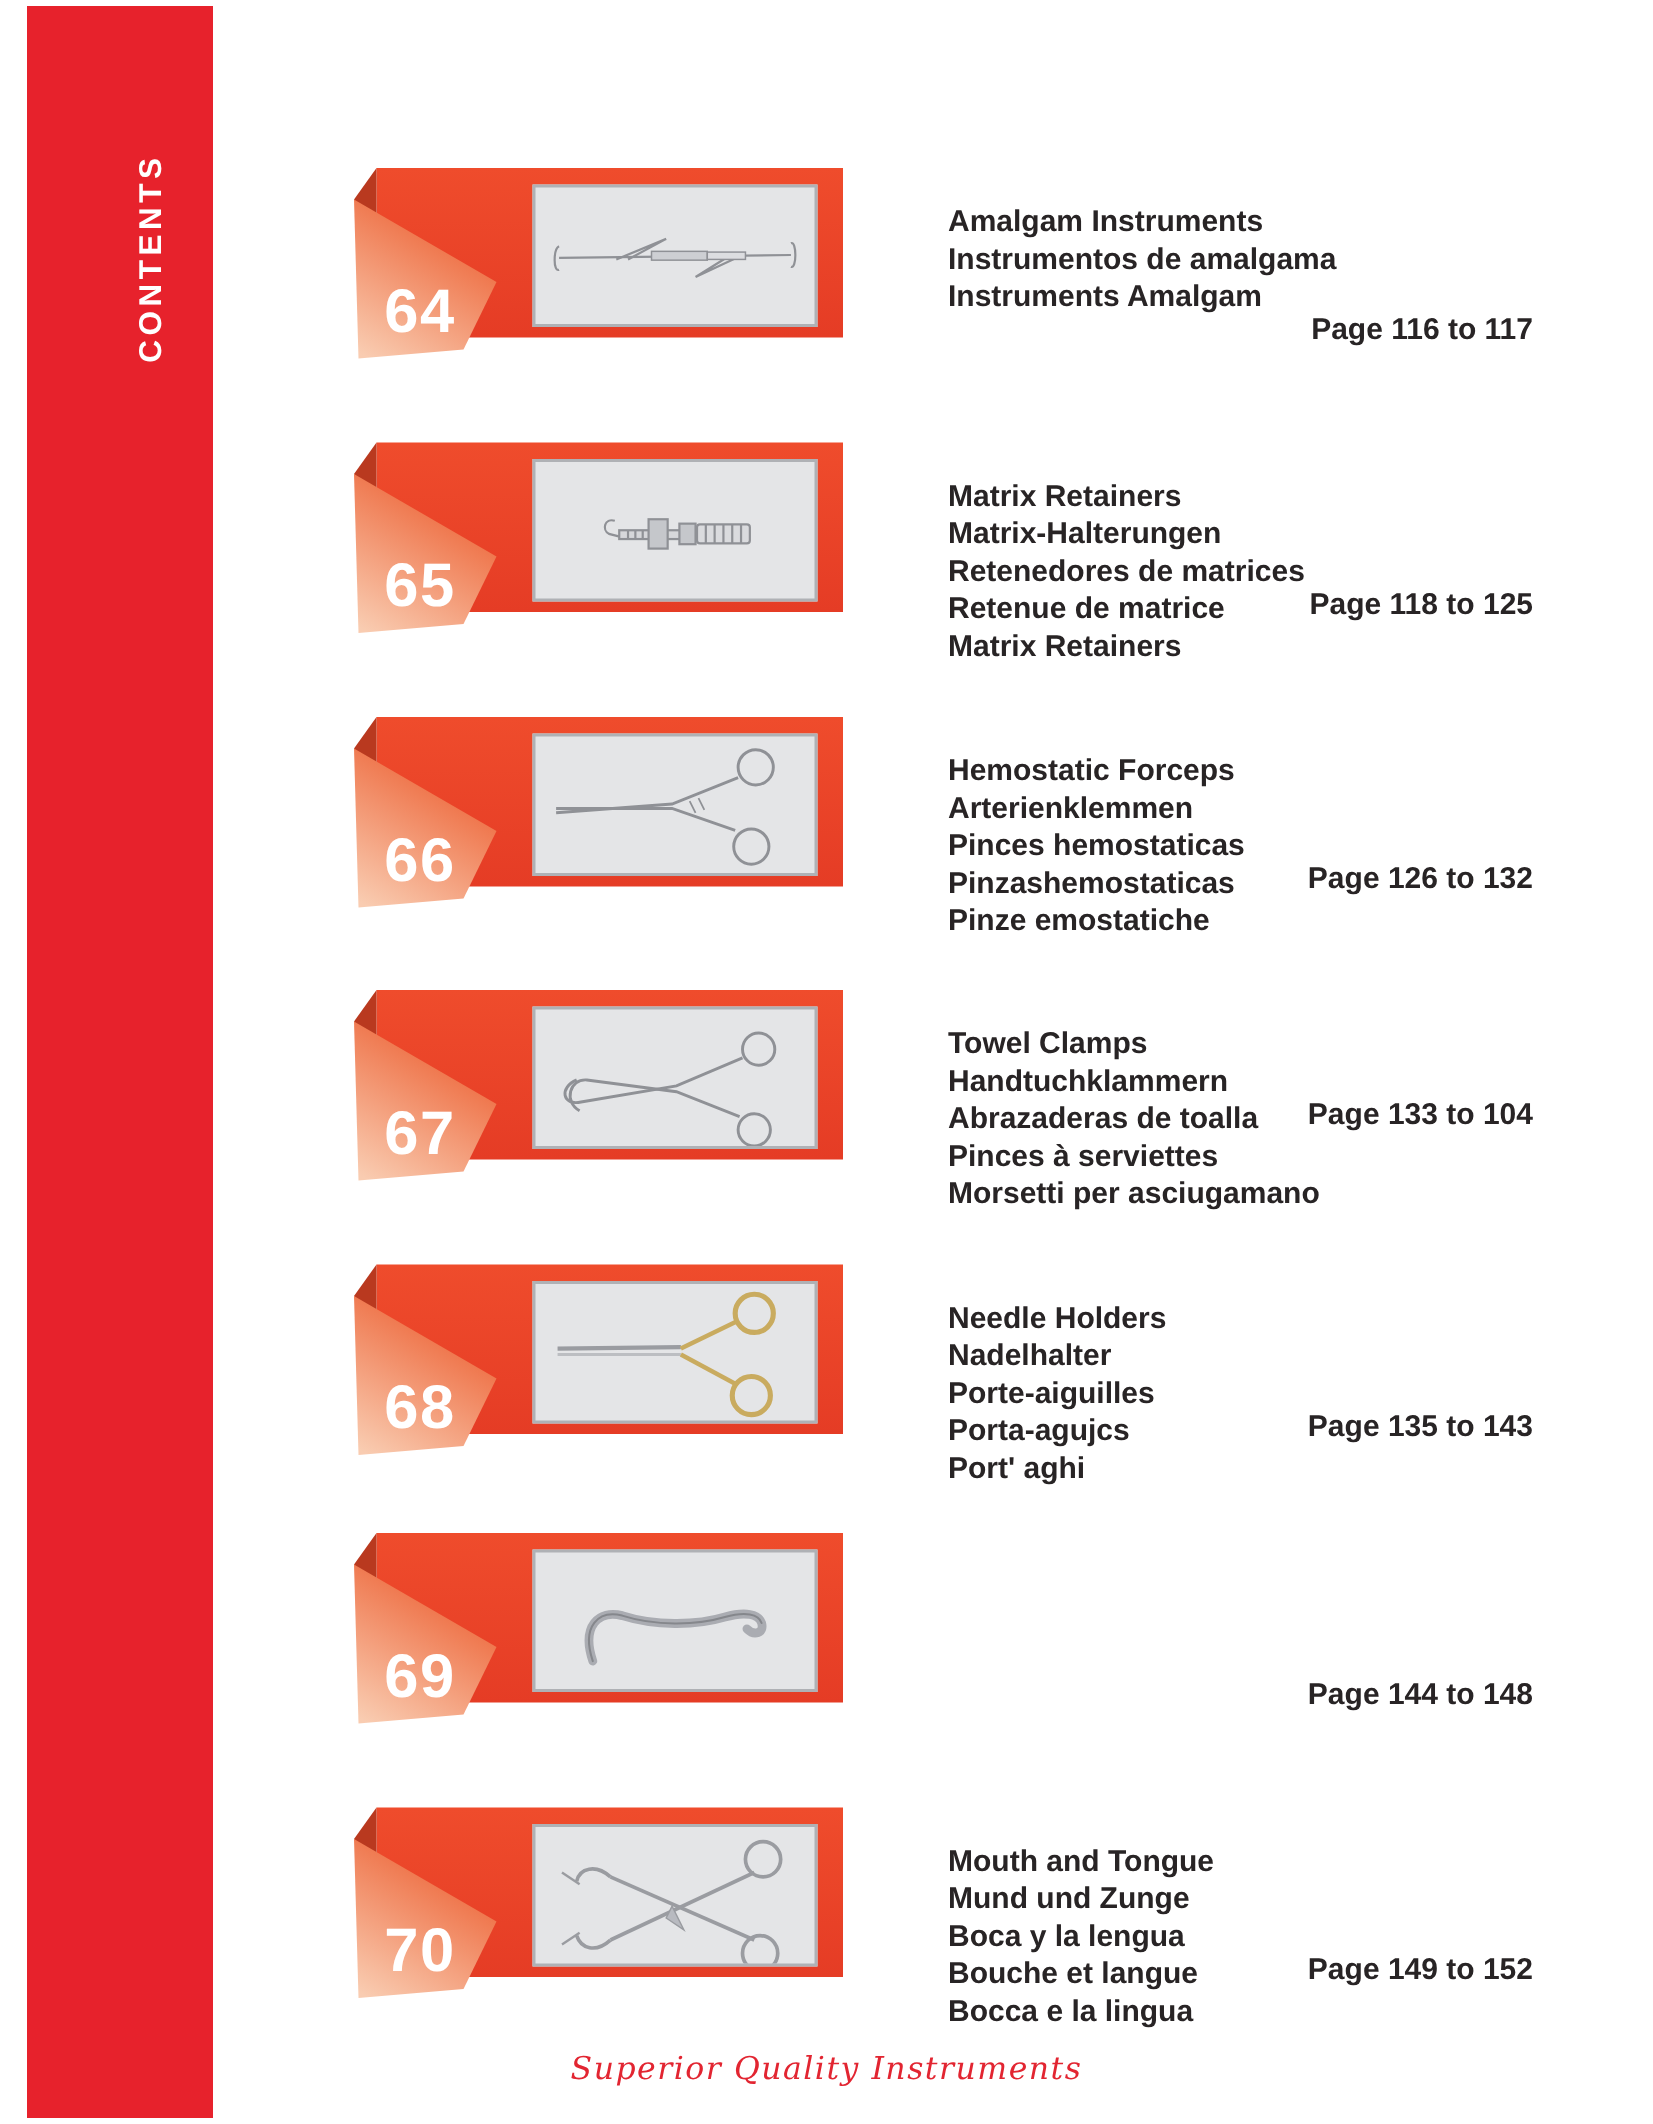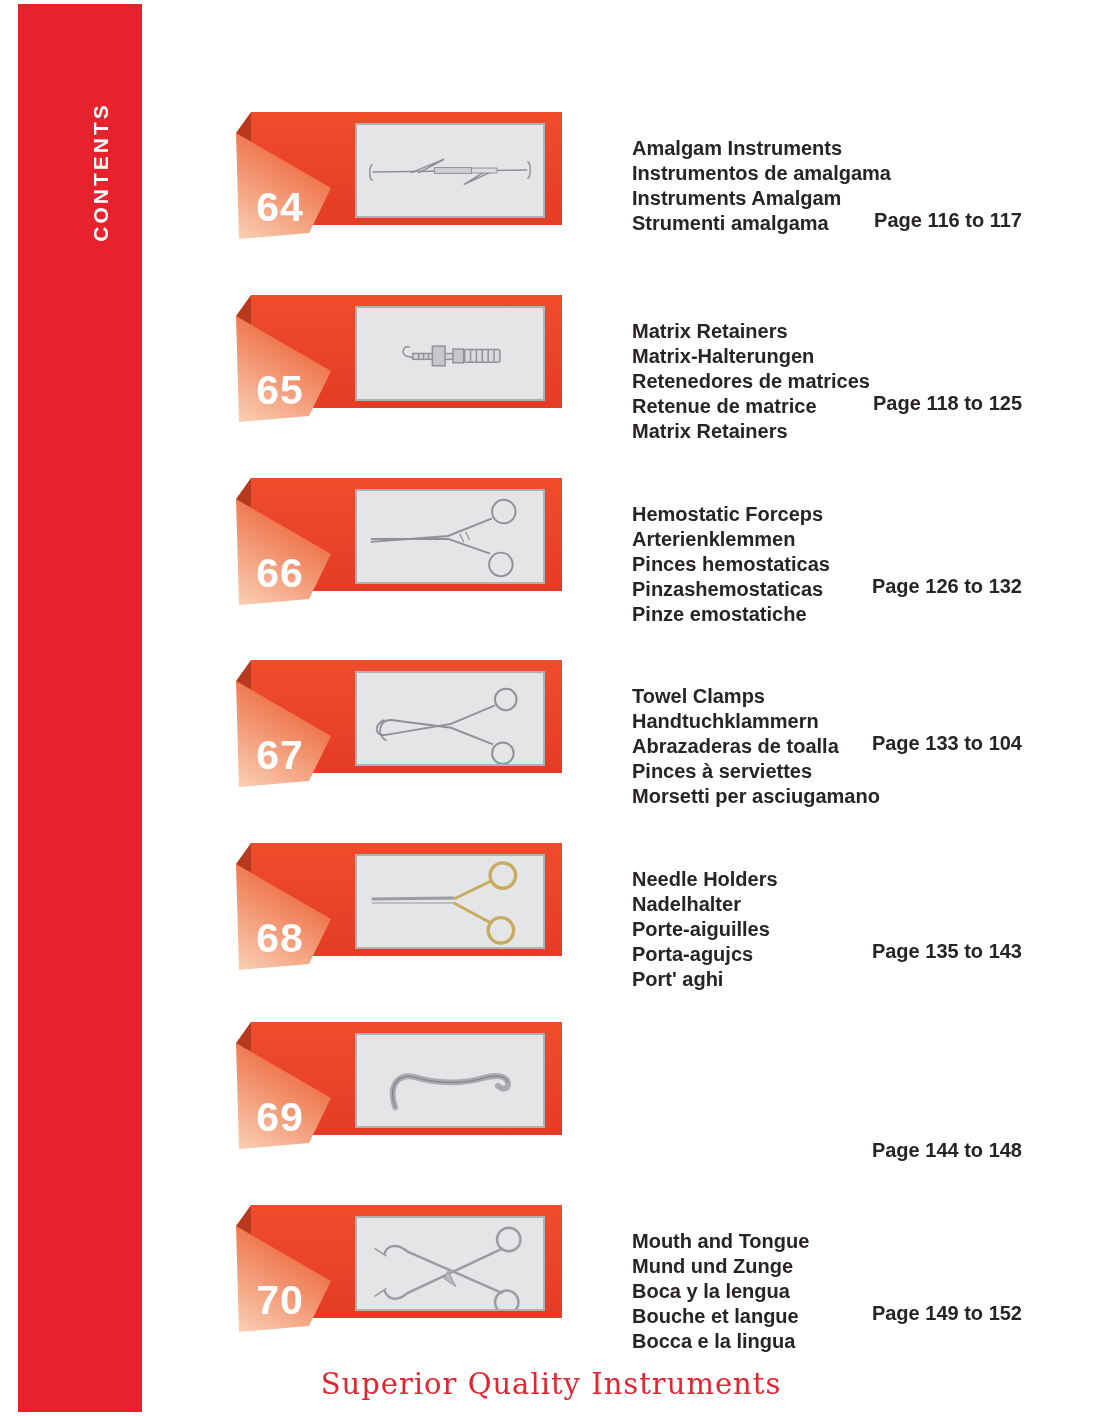--- a/index.html
+++ b/index.html
@@ -37,21 +37,21 @@
   .lang{
     font-size:20px;line-height:25px;font-weight:bold;white-space:nowrap;
     color:var(--text-dark,#282425);
   }
   .page-label{
     position:absolute;right:80px;font-size:20px;line-height:25px;font-weight:bold;
     color:var(--text-dark,#282425);white-space:nowrap;
   }
   .footer-script{
     position:absolute;left:50%;top:1367px;transform:translateX(-50%);
-    font-family:"DejaVu Serif",serif;font-size:29px;letter-spacing:1px;
+    font-family:"DejaVu Serif",serif;font-style:italic;font-size:21px;letter-spacing:1px;
     color:var(--accent-script,#e22531);white-space:nowrap;
   }
 </style>
 </head>
 <body>
 
 <div class="page">
   <div class="sidebar">
     <div class="contents-label">CONTENTS</div>
   </div>
@@ -85,21 +85,20 @@
               <rect x="78" y="43.5" width="38" height="6" fill="#cdcfd3" stroke-width="1"></rect>
               <rect x="116" y="44" width="26" height="5" fill="#dcdde0" stroke-width="1"></rect>
             </g>
           </svg>
     </div>
     <div class="langs">
 
     <div class="lang">Amalgam Instruments</div>
           <div class="lang">Instrumentos de amalgama</div>
           <div class="lang">Instruments Amalgam</div>
-          <div class="lang">Strumenti amalgama</div>
         </div>
     <div class="page-label" style="top: 102px;">Page 116 to 117</div>
   </div>
 
   <div class="entry" style="top: 289px;">
     <svg class="ribbon" width="345" height="140" viewBox="0 0 345 140">
       <defs>
         <linearGradient id="pg" x1="0.65" y1="0" x2="0.1" y2="1">
           <stop offset="0" class="pg-dark"></stop>
           <stop offset="1" class="pg-light"></stop>
@@ -273,21 +272,21 @@
       <text class="num" x="55" y="115" text-anchor="middle">69</text>
     </svg>
     <div class="imgbox">
       <svg class="instrument" viewBox="0 0 188 93">
             <g fill="none" stroke-linecap="round">
               <path d="M38 74 C30 50 42 39 58 43 C80 50 108 50 128 44 C142 40 151 42 153 48 C155 55 148 57 143 52" stroke="#aaacb2" stroke-width="6"></path>
               <path d="M38 74 C30 50 42 39 58 43 C80 50 108 50 128 44 C142 40 151 42 153 48" stroke="#85878c" stroke-width="1.4"></path>
             </g>
           </svg>
     </div>
-    <div class="page-label" style="top: 102px; margin-top: 20px;">Page 144 to 148</div>
+    <div class="page-label" style="top: 102px;">Page 144 to 148</div>
   </div>
 
   <div class="entry" style="top: 1199px;">
     <svg class="ribbon" width="345" height="140" viewBox="0 0 345 140">
       <defs>
         <linearGradient id="pg" x1="0.65" y1="0" x2="0.1" y2="1">
           <stop offset="0" class="pg-dark"></stop>
           <stop offset="1" class="pg-light"></stop>
         </linearGradient>
         <linearGradient id="bg" x1="0" y1="0" x2="0" y2="1">

